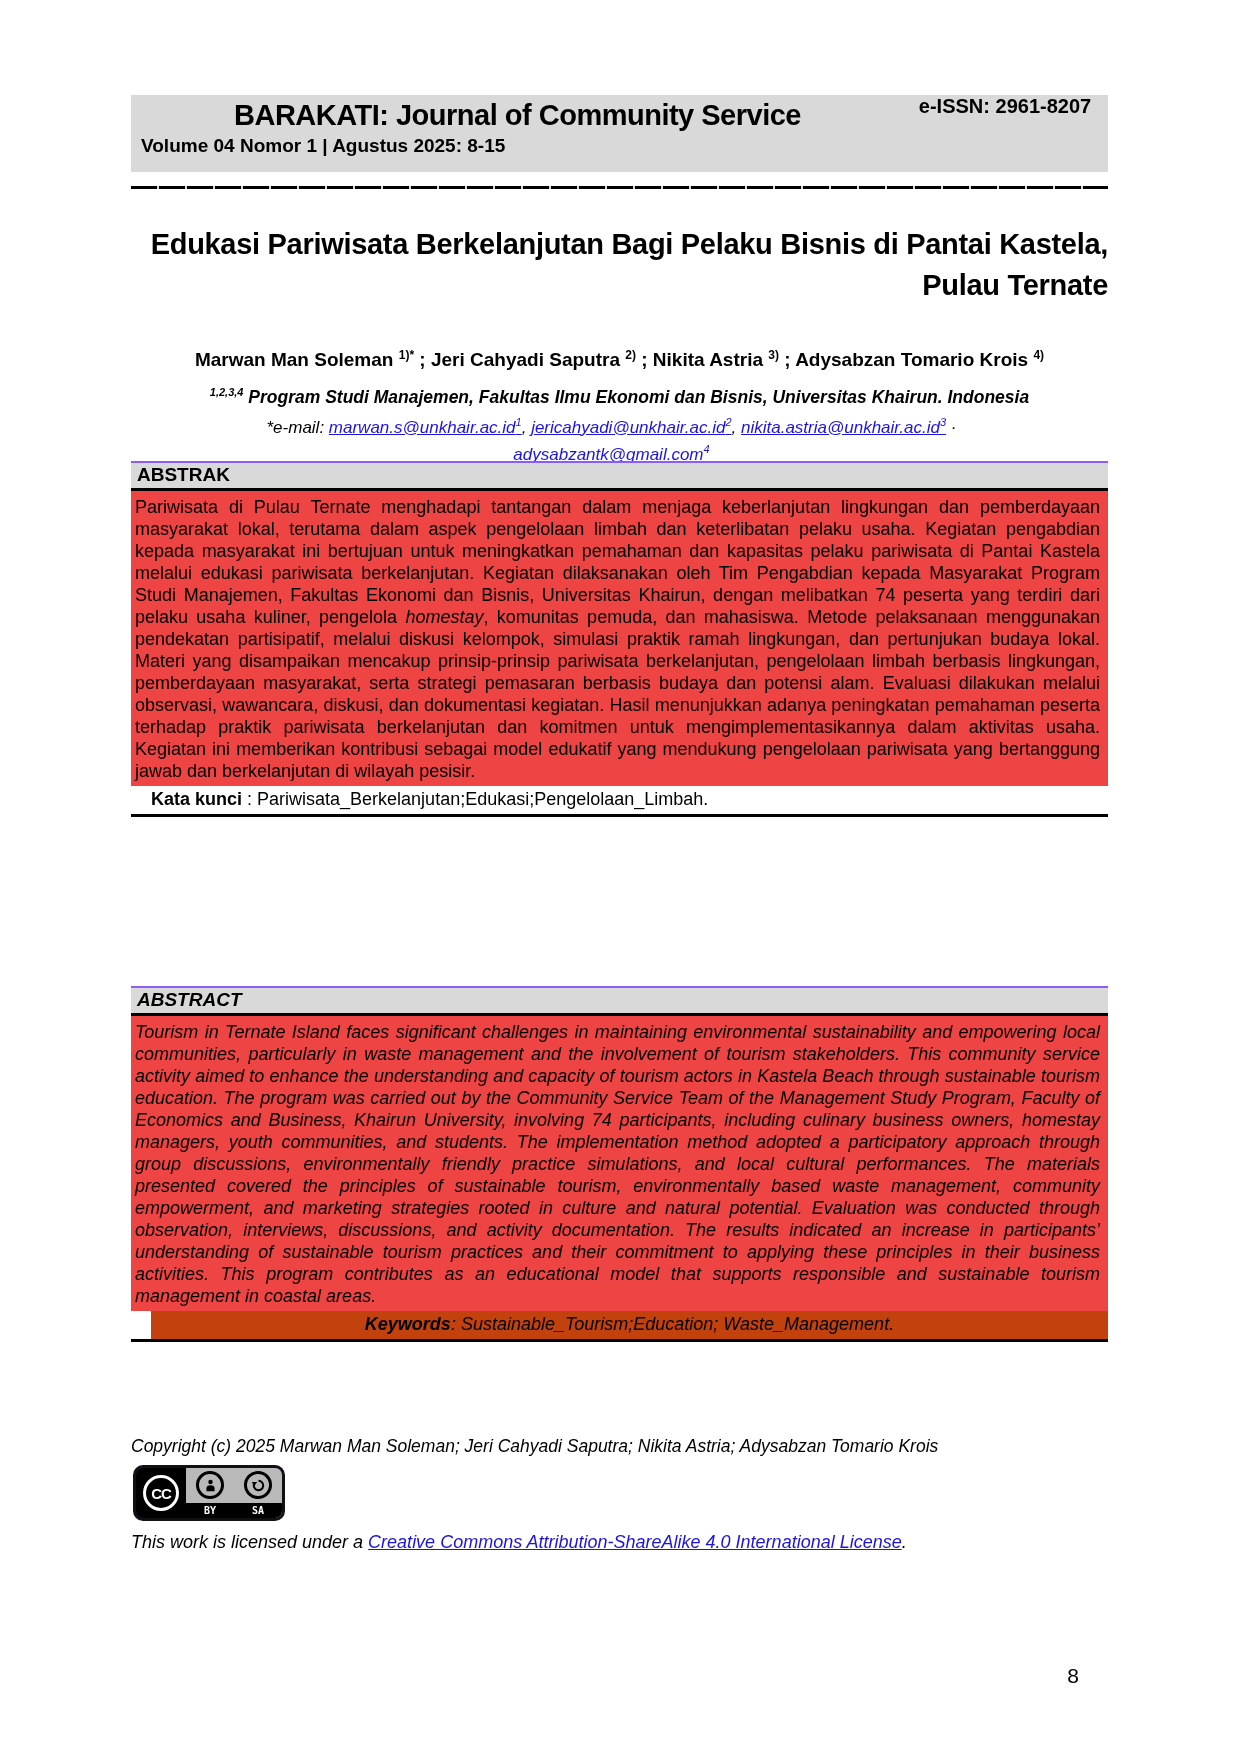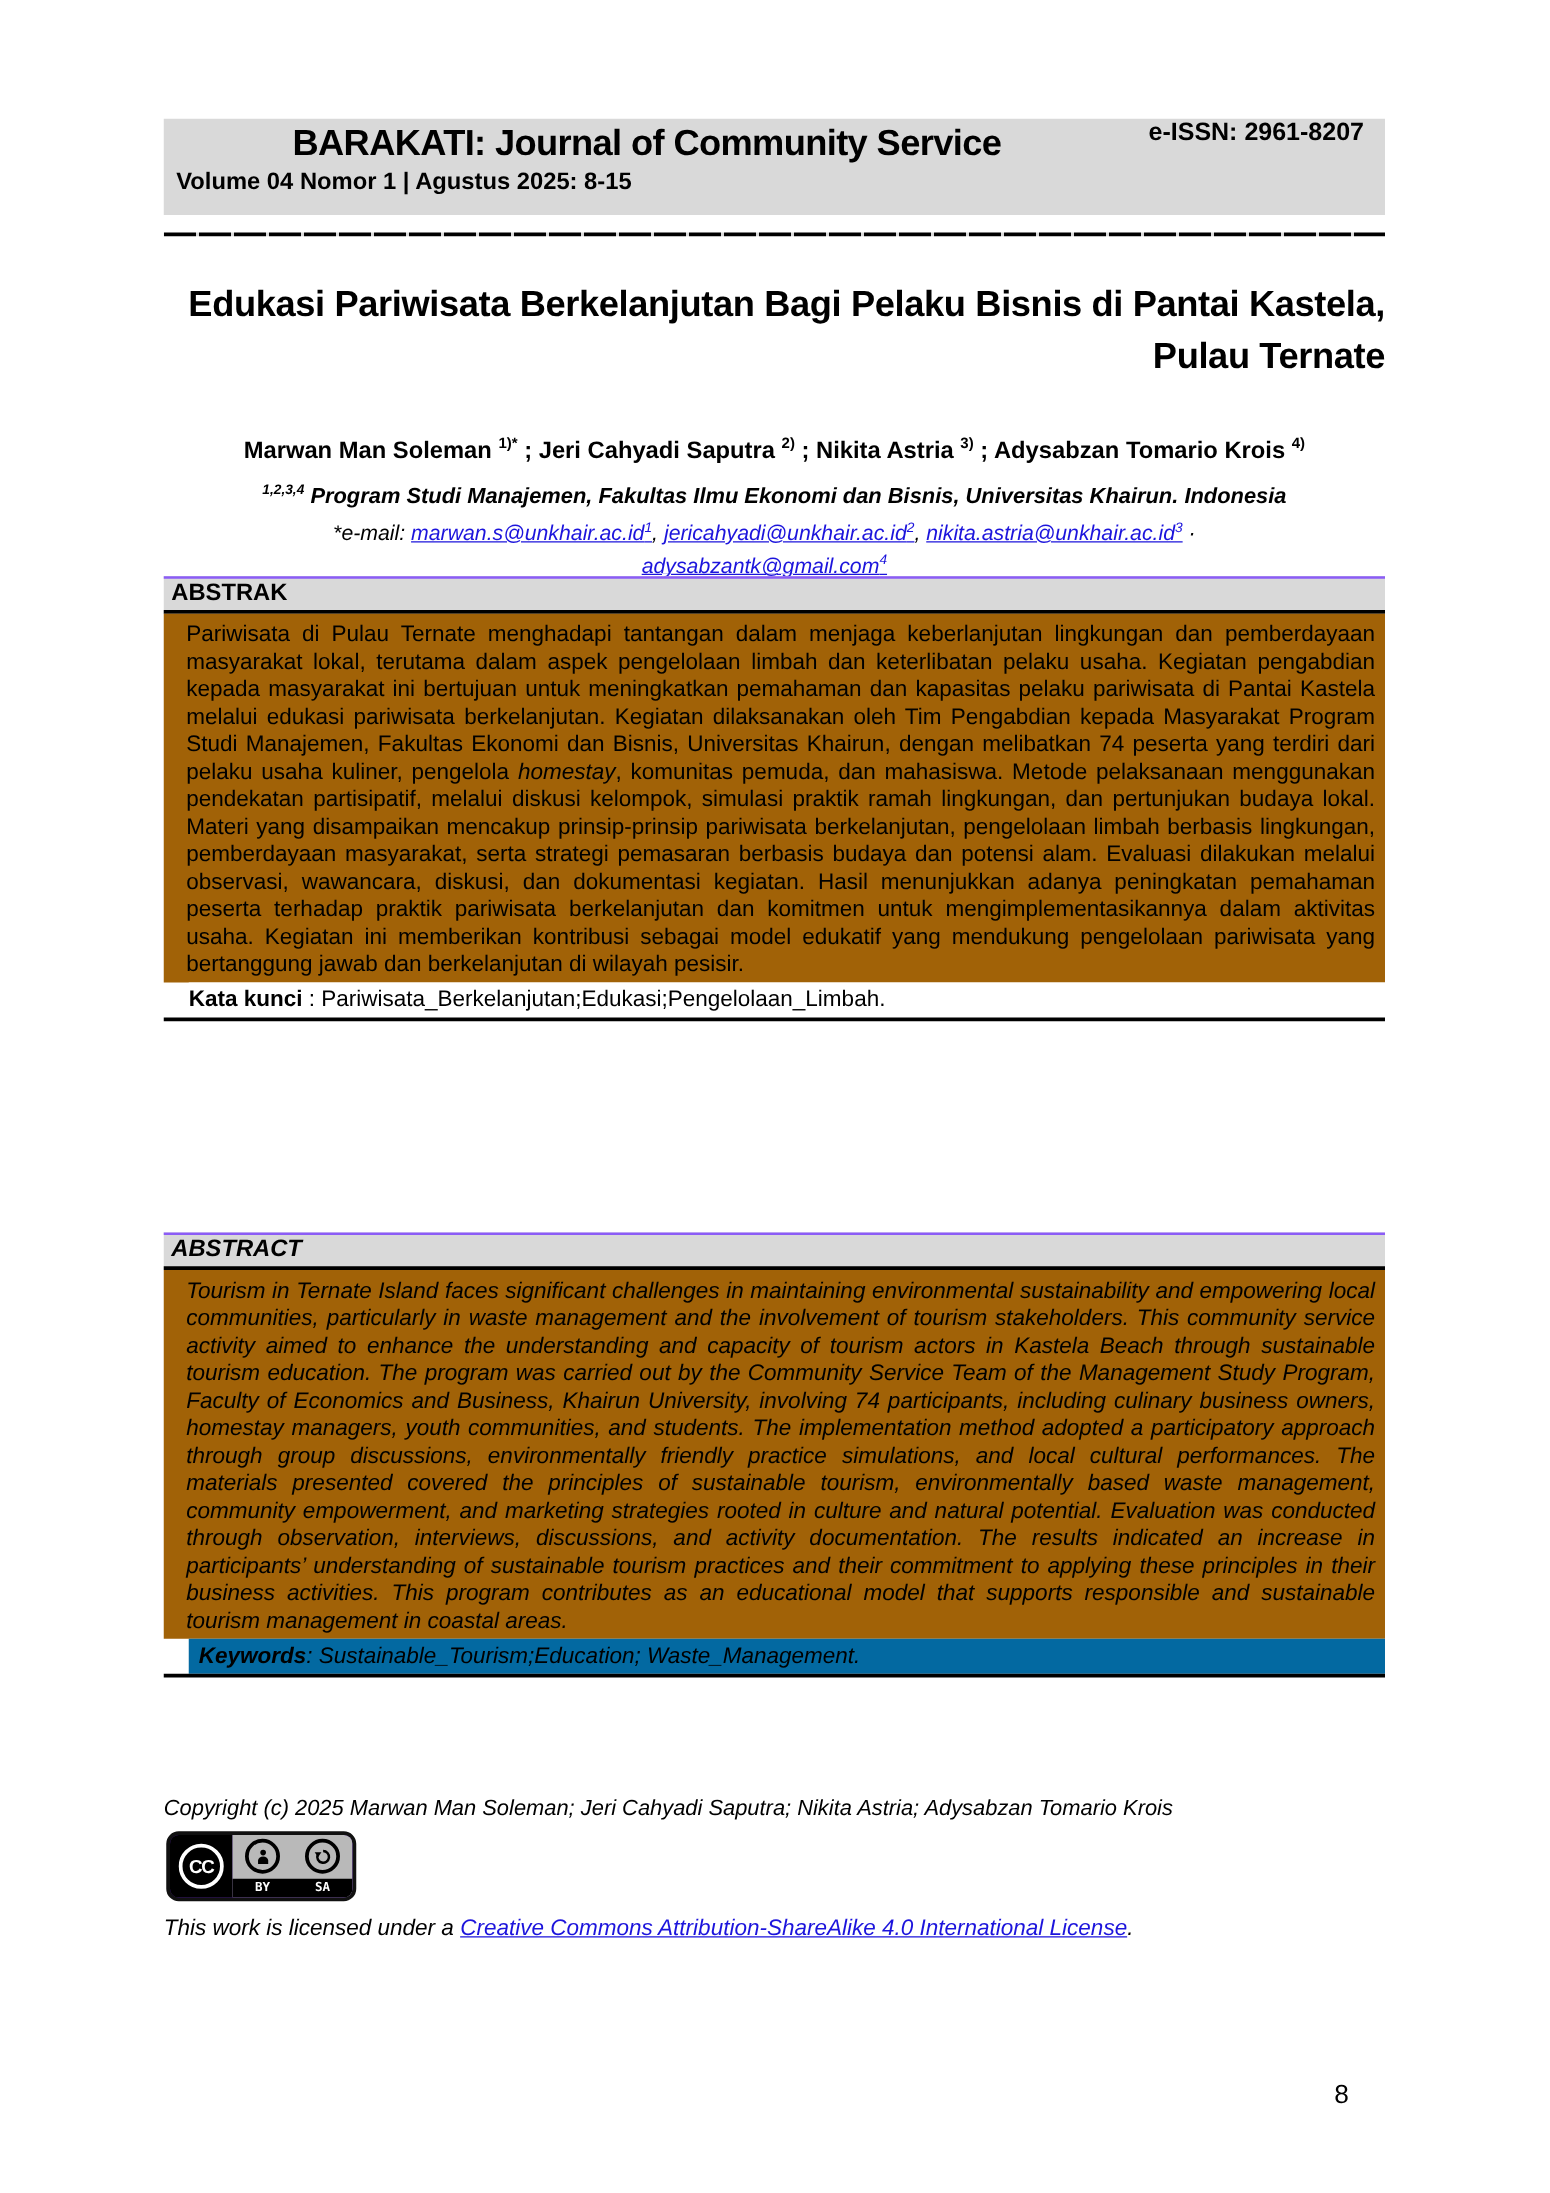--- a/index.html
+++ b/index.html
@@ -56,30 +56,30 @@
   .sec-abstract-en { top: 986px; }
   .sec-heading {
     background: #d9d9d9;
     border-top: 2px solid #8b5cf6;
     border-bottom: 3px solid #000;
     font-weight: bold; font-size: 19px;
     padding: 1px 6px 2px 6px;
   }
   .sec-heading.italic { font-style: italic; }
   .sec-body {
-    background: #a16207;
-    padding: 5px 8px 4px 18px;
+    background: #ef4444;
+    padding: 5px 8px 4px 4px;
     font-size: 18px; line-height: 22px;
     text-align: justify;
   }
   .sec-body.italic { font-style: italic; }
   .keyline { font-size: 18px; line-height: 23px; padding: 2px 8px 3px 8px; margin-left: 20px; }
   .keyline .lbl { font-weight: bold; }
   .keyline.on-white { background: #fff; padding-left: 0; }
-  .keyline.on-gray { background: #0369a1; font-style: italic; }
+  .keyline.on-gray { background: #c2410c; font-style: italic; text-align: center; }
   .sec-bottom-rule { border-bottom: 3px solid #000; }
   
   .copyright {
     position: absolute; top: 1436px; left: 131px; width: 977px;
     font-style: italic; font-size: 17.5px;
   }
   .cc-badge {
     position: absolute; top: 1465px; left: 133px;
     width: 152px; height: 56px;
     border: 3px solid #111; border-radius: 10px;

